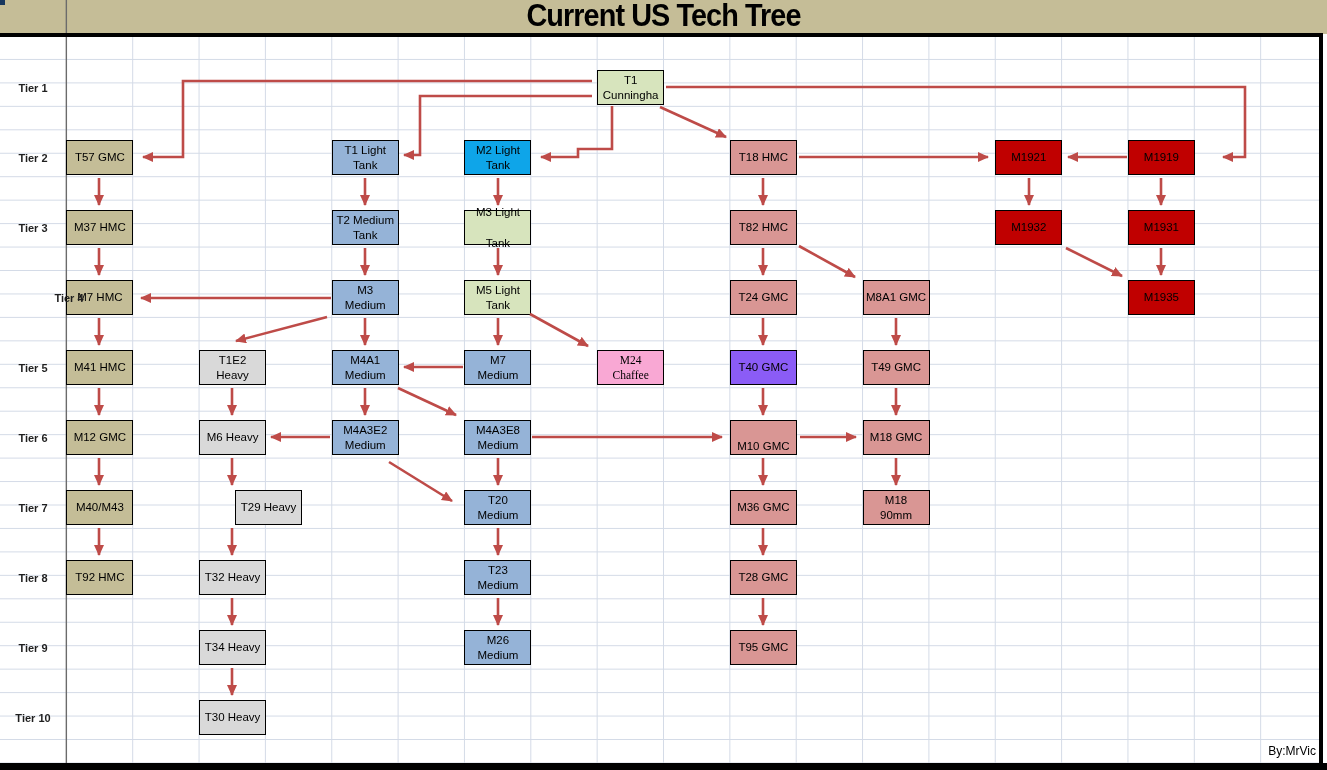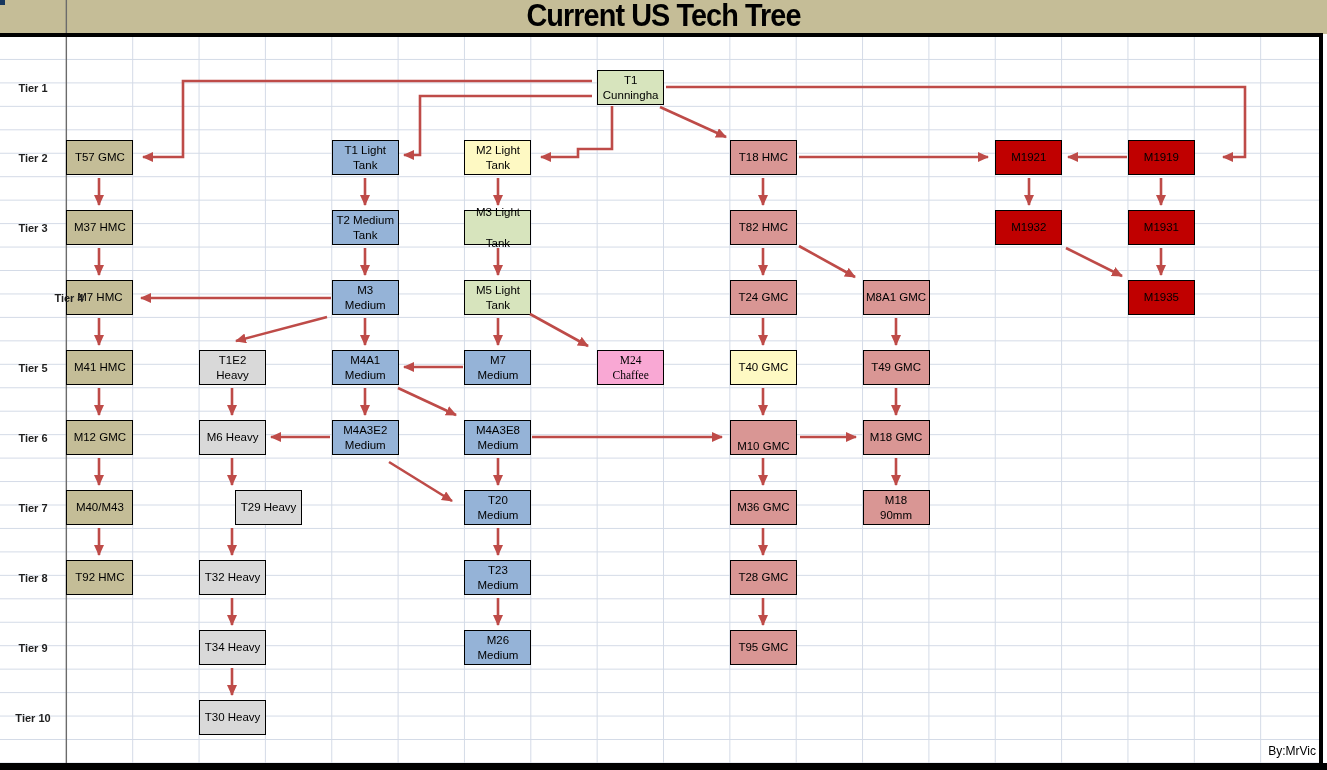--- a/index.html
+++ b/index.html
@@ -151,21 +151,21 @@
         <span>Medium</span>
       </div>
       <div class="node" style="left: 331.75px; top: 350px; background: rgb(149, 179, 215); border-color: rgb(0, 0, 0);">
         <span>M4A1</span>
         <span>Medium</span>
       </div>
       <div class="node" style="left: 331.75px; top: 420px; background: rgb(149, 179, 215); border-color: rgb(0, 0, 0);">
         <span>M4A3E2</span>
         <span>Medium</span>
       </div>
-      <div class="node" style="left: 464.45px; top: 140px; background: #fef9c3; border-color: rgb(0, 0, 0);">
+      <div class="node" style="left: 464.45px; top: 140px; background: #0ea5e9; border-color: rgb(0, 0, 0);">
         <span>M2 Light</span>
         <span>Tank</span>
       </div>
       <div class="node" style="left: 464.45px; top: 210px; background: rgb(215, 228, 189); border-color: rgb(0, 0, 0); gap: 16px;">
         <span>M3 Light</span>
         <span>Tank</span>
       </div>
       <div class="node" style="left: 464.45px; top: 280px; background: rgb(215, 228, 189); border-color: rgb(0, 0, 0);">
         <span>M5 Light</span>
         <span>Tank</span>
@@ -196,21 +196,21 @@
       </div>
       <div class="node" style="left: 729.85px; top: 140px; background: rgb(217, 150, 148); border-color: rgb(0, 0, 0);">
         <span>T18 HMC</span>
       </div>
       <div class="node" style="left: 729.85px; top: 210px; background: rgb(217, 150, 148); border-color: rgb(0, 0, 0);">
         <span>T82 HMC</span>
       </div>
       <div class="node" style="left: 729.85px; top: 280px; background: rgb(217, 150, 148); border-color: rgb(0, 0, 0);">
         <span>T24 GMC</span>
       </div>
-      <div class="node" style="left: 729.85px; top: 350px; background: #fef9c3; border-color: rgb(0, 0, 0);">
+      <div class="node" style="left: 729.85px; top: 350px; background: #8b5cf6; border-color: rgb(0, 0, 0);">
         <span>T40 GMC</span>
       </div>
       <div class="node" style="left: 729.85px; top: 420px; background: rgb(217, 150, 148); border-color: rgb(0, 0, 0); justify-content: flex-end;">
         <span>M10 GMC</span>
       </div>
       <div class="node" style="left: 729.85px; top: 490px; background: rgb(217, 150, 148); border-color: rgb(0, 0, 0);">
         <span>M36 GMC</span>
       </div>
       <div class="node" style="left: 729.85px; top: 560px; background: rgb(217, 150, 148); border-color: rgb(0, 0, 0);">
         <span>T28 GMC</span>

